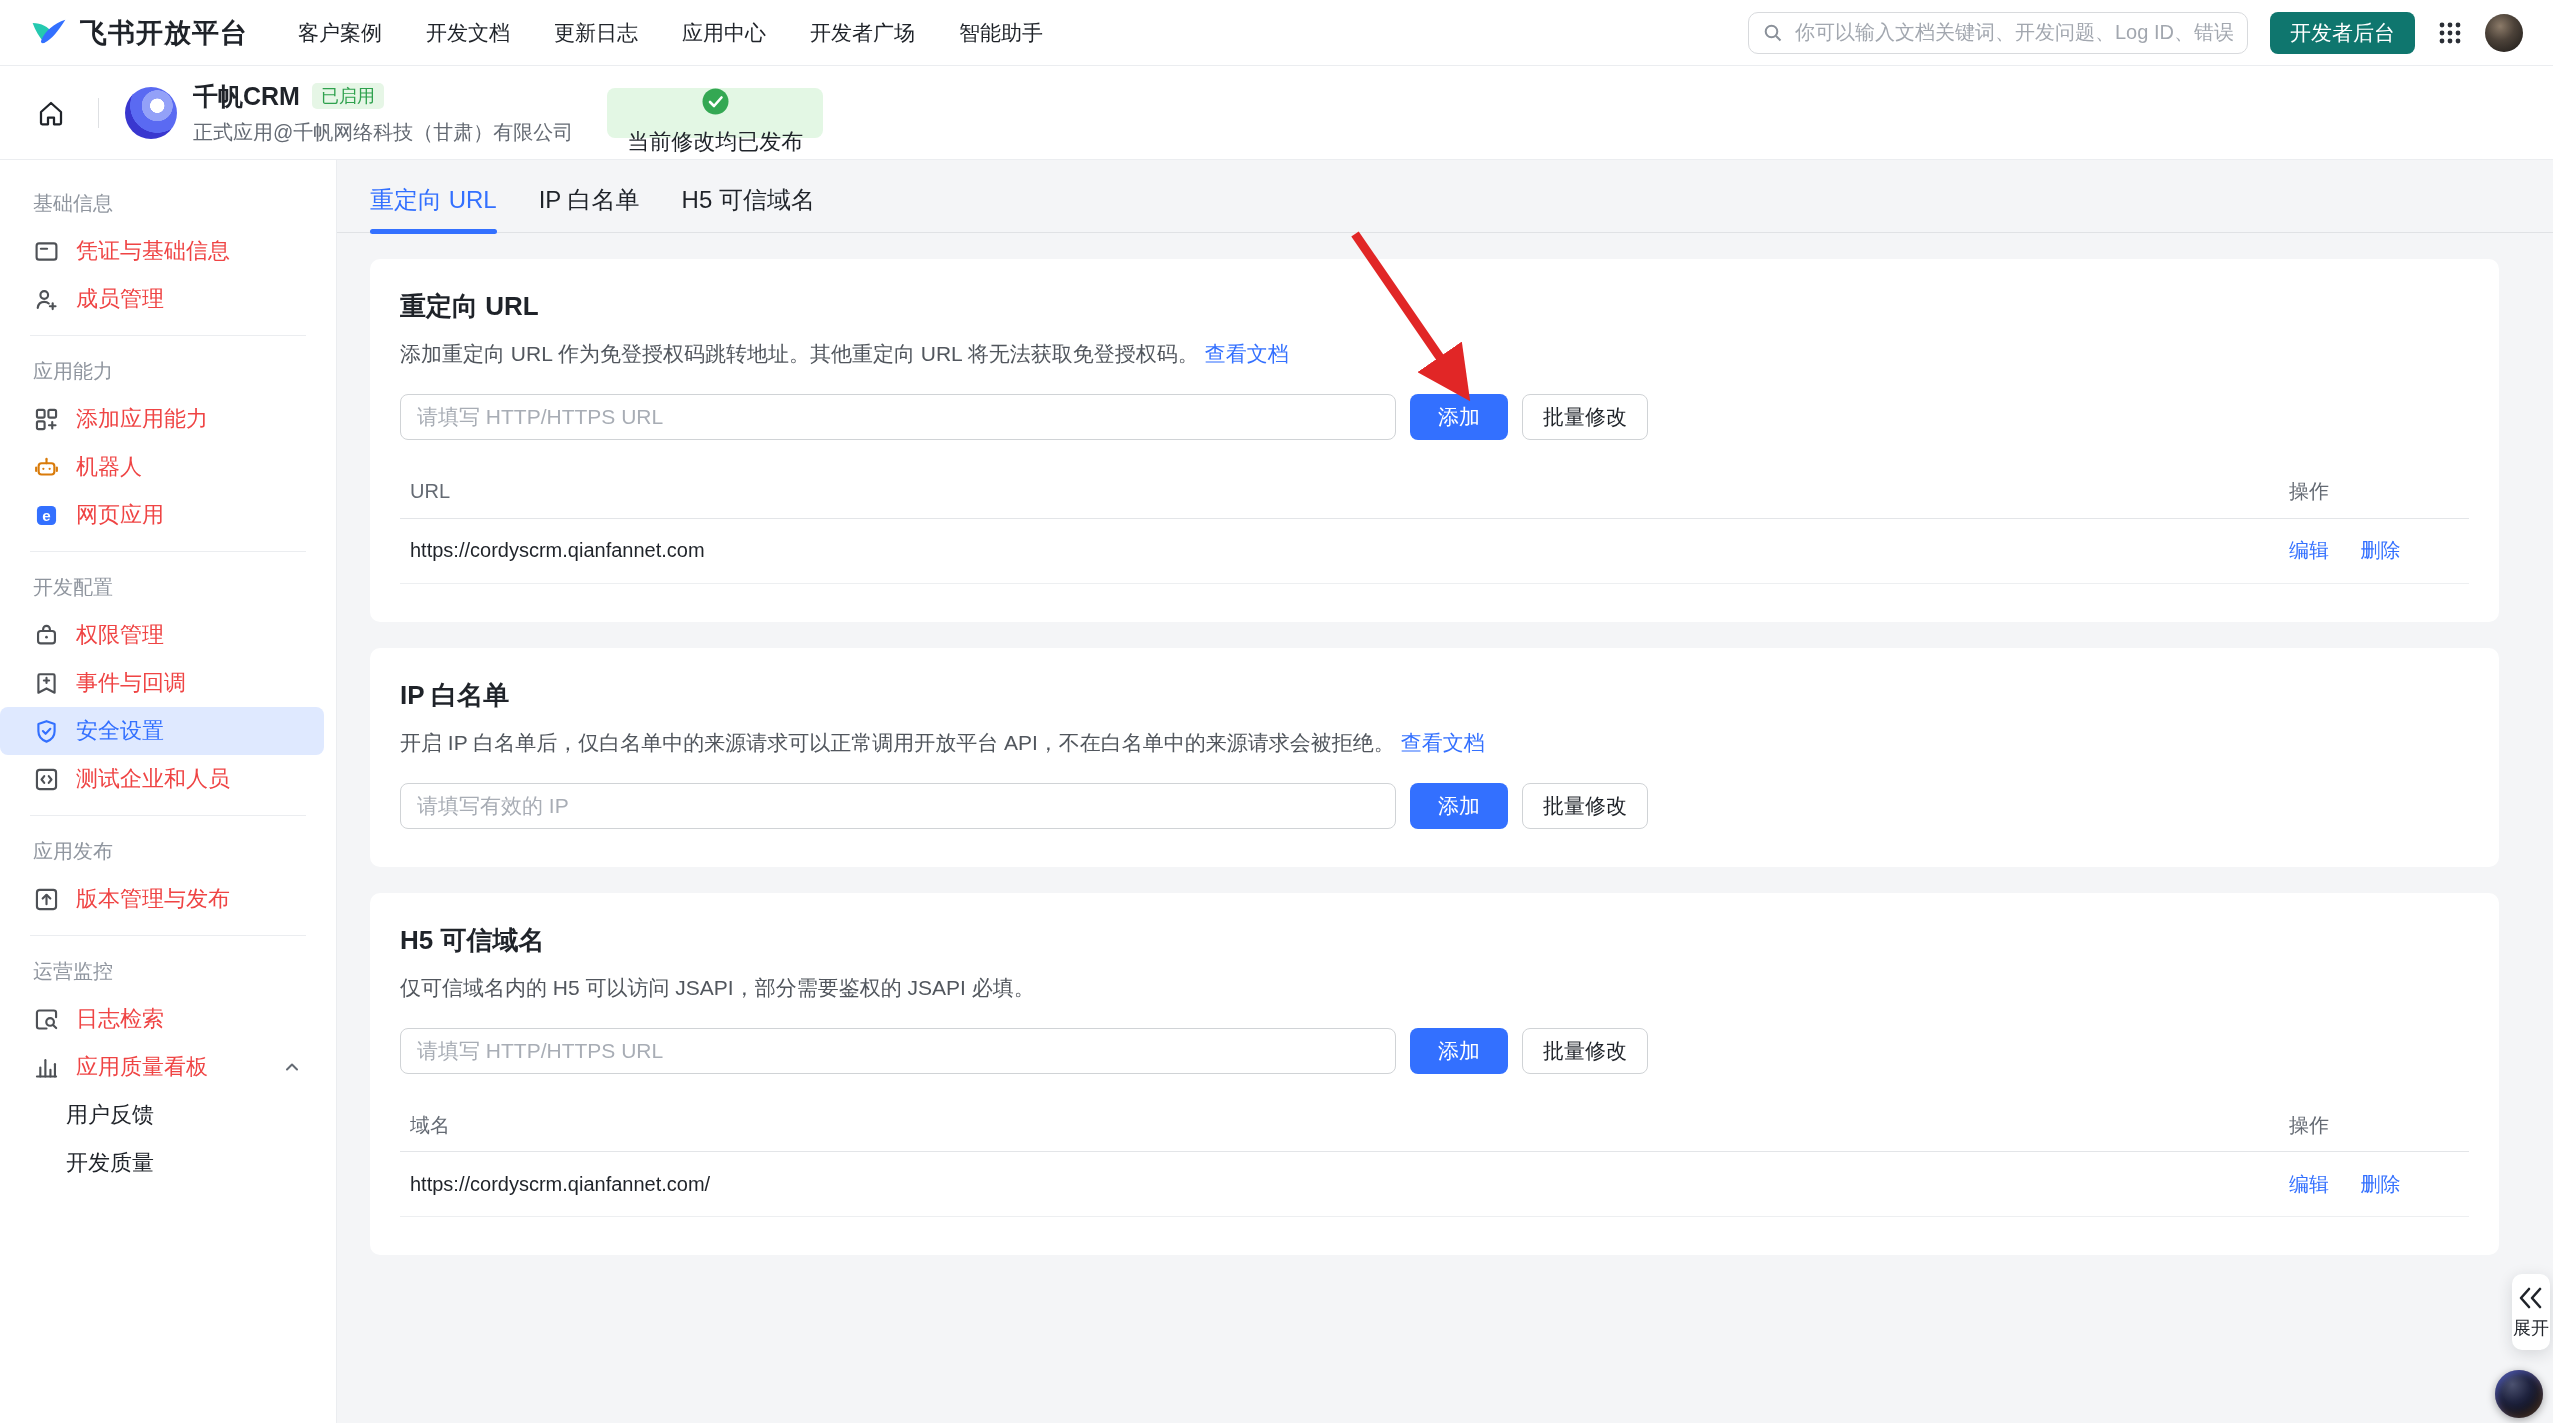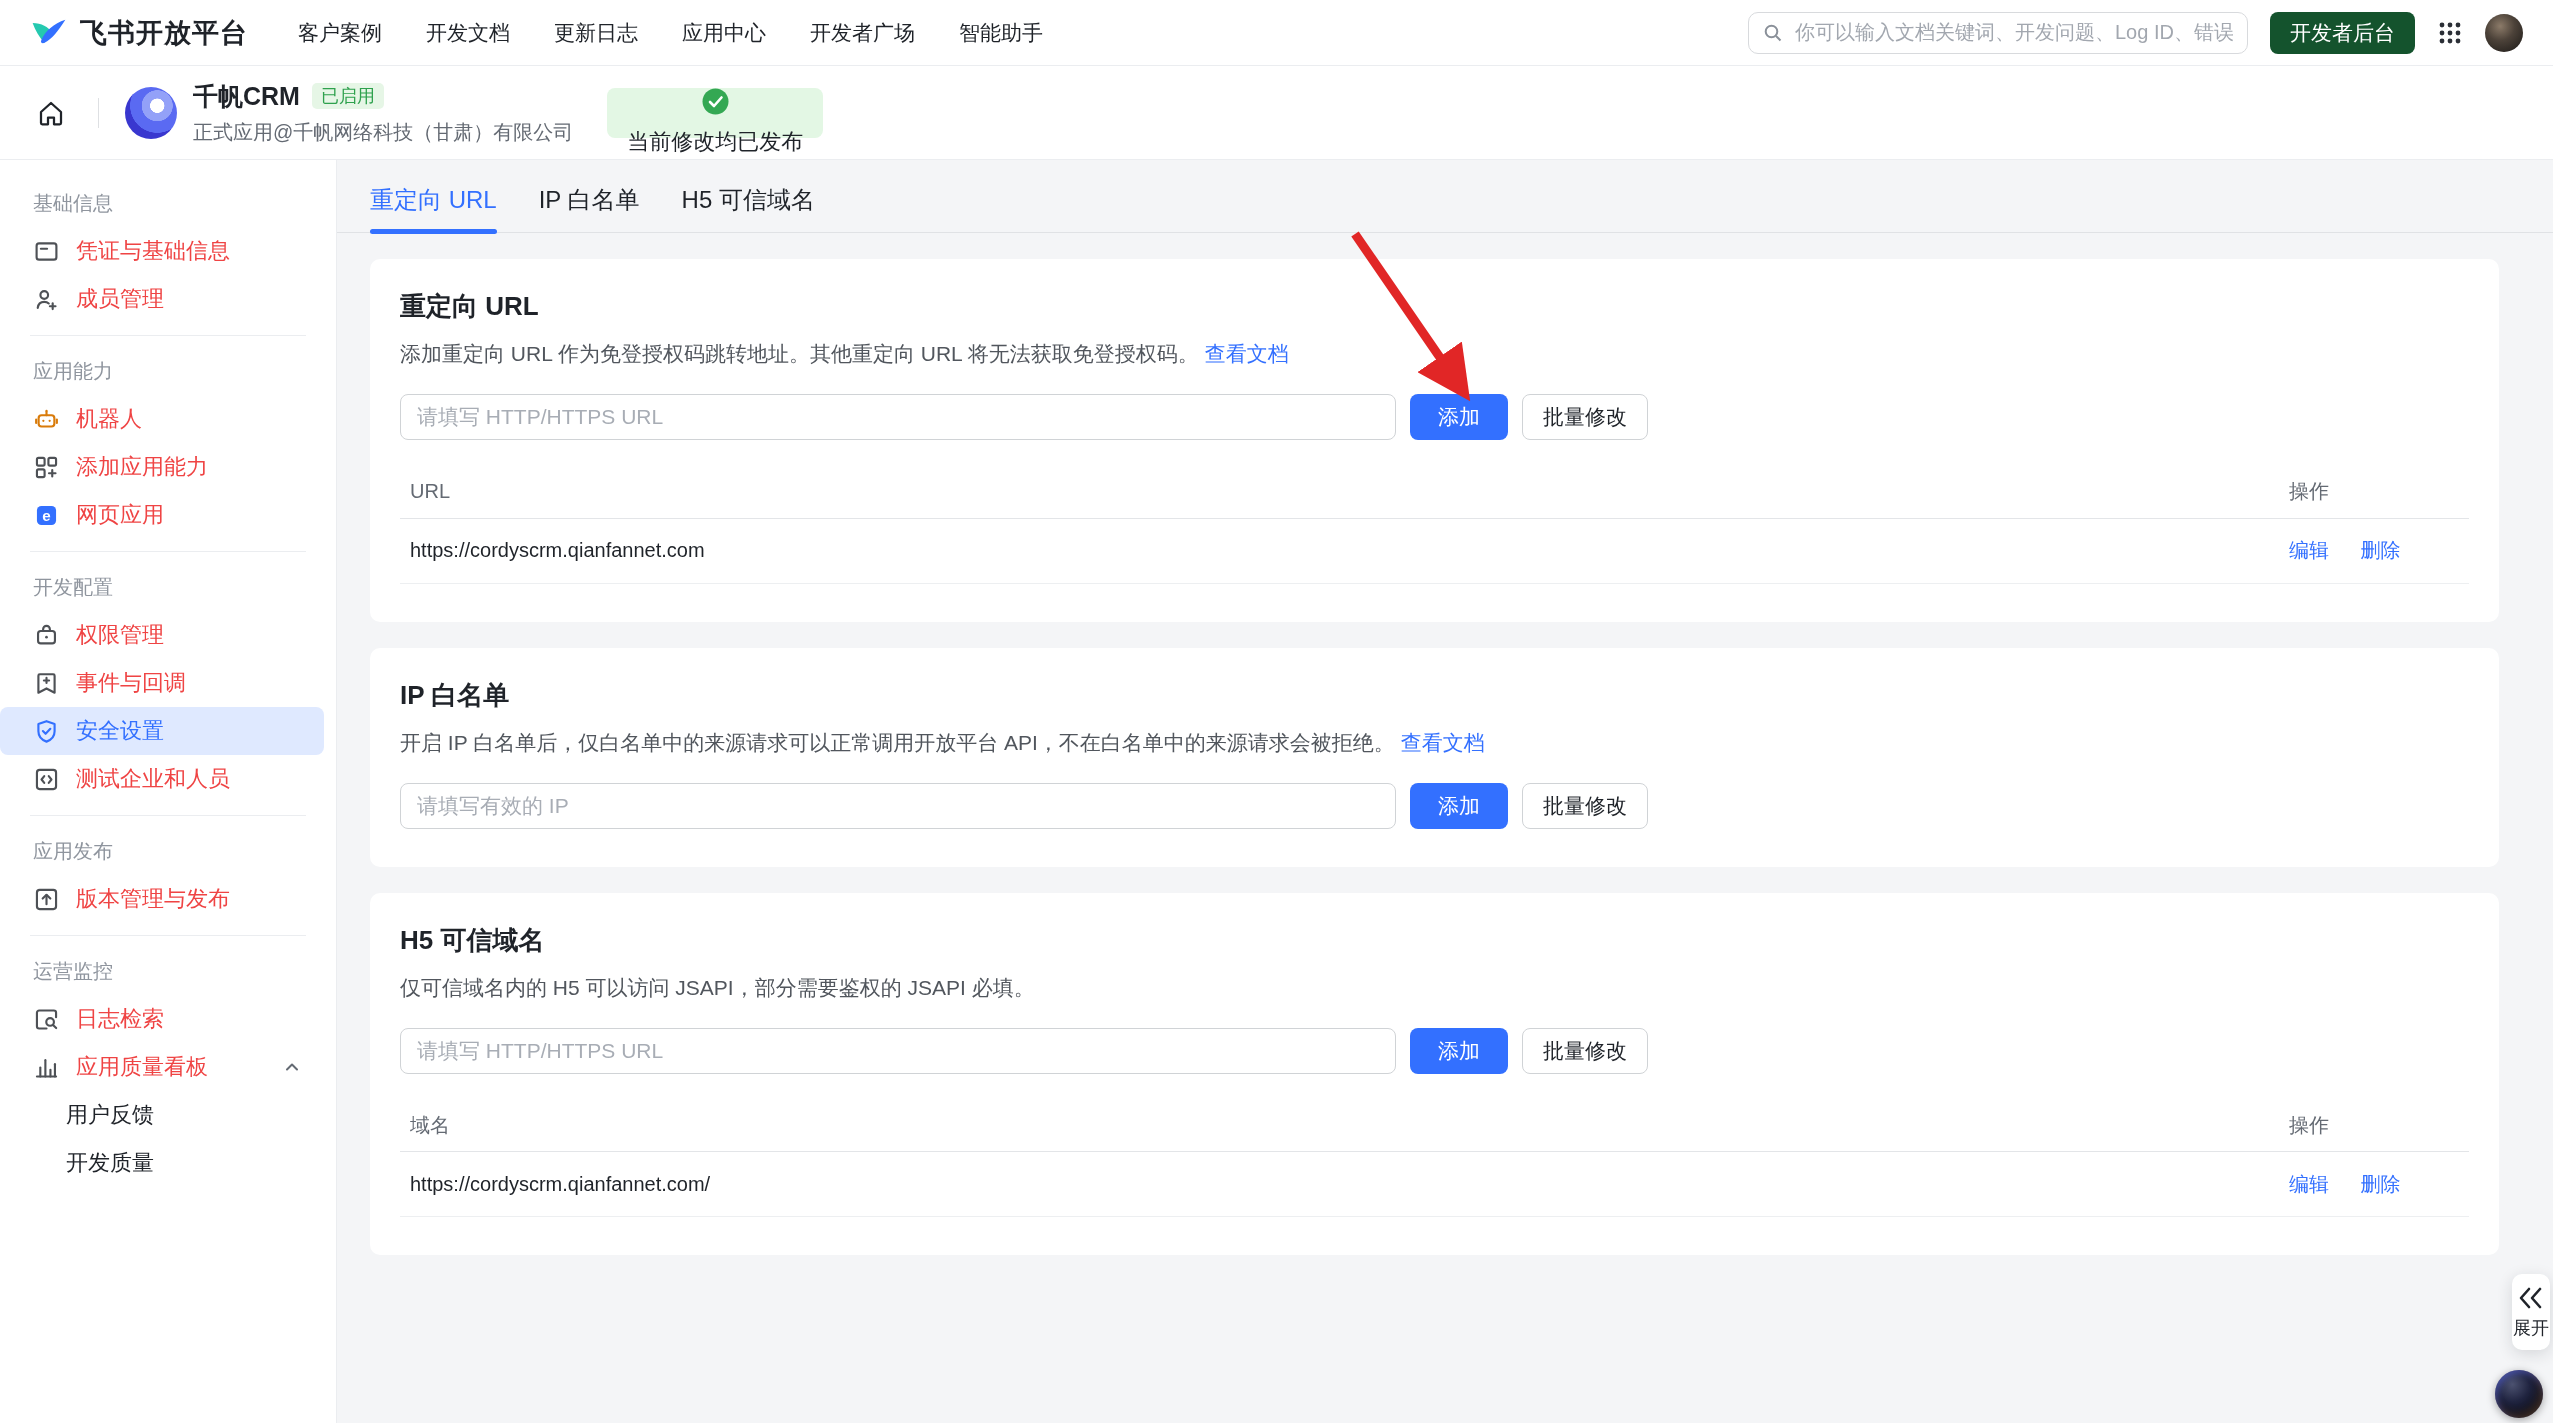--- a/index.html
+++ b/index.html
@@ -22,21 +22,21 @@
   .nav-right{ margin-left:auto; display:flex; align-items:center; gap:22px; }
   .search-wrap{ position:relative; }
   .search-wrap .mag{ position:absolute; left:14px; top:10px; }
   .search-input{
     width:500px; height:42px; border:1px solid #d8dadd; border-radius:10px;
     padding:0 14px 0 46px; font-size:20px; color:#1f2329; background:#fff; outline:none;
     font-family:inherit;
   }
   .search-input::placeholder{ color:#a2a7af; }
   .btn-console{
-    height:42px; padding:0 20px; background:#14532d; color:#fff; border:none;
+    height:42px; padding:0 20px; background:#0f766e; color:#fff; border:none;
     border-radius:8px; font-size:21px; cursor:pointer; font-family:inherit; white-space:nowrap;
   }
   .grid-icon{ cursor:pointer; }
   .avatar{
     width:38px; height:38px; border-radius:50%; cursor:pointer;
     background:radial-gradient(circle at 40% 32%, #8c7b69 0%, #4c4239 42%, #191715 100%);
   }
 
   
   .app-header{
@@ -240,43 +240,43 @@
         </svg>
       </span>
       <span>成员管理</span>
     </div>
 
     <div class="side-divider"></div>
 
     <div class="side-label">应用能力</div>
     <div class="side-item">
       <span>
+        <svg width="27" height="27" viewBox="0 0 24 24" fill="none" stroke="#4e5156" stroke-width="1.9" stroke-linecap="round">
+          <rect x="3.5" y="3.5" width="6.8" height="6.8" rx="1.4"></rect>
+            <rect x="13.7" y="3.5" width="6.8" height="6.8" rx="1.4"></rect>
+          <rect x="3.5" y="13.7" width="6.8" height="6.8" rx="1.4"></rect>
+          <line x1="17.1" y1="14.2" x2="17.1" y2="20"></line>
+            <line x1="14.2" y1="17.1" x2="20" y2="17.1"></line>
+        </svg>
+      </span>
+      <span>添加应用能力</span>
+    </div>
+    <div class="side-item">
+      <span>
         <svg width="27" height="27" viewBox="0 0 24 24" fill="none" stroke="#d97b0a" stroke-width="1.9" stroke-linecap="round">
           <rect x="5" y="8.2" width="14" height="10" rx="2.6"></rect>
           <line x1="12" y1="5" x2="12" y2="8.2"></line>
             <circle cx="12" cy="4.4" r="1" fill="#d97b0a" stroke="none"></circle>
           <circle cx="9.2" cy="13.2" r="1" fill="#d97b0a" stroke="none"></circle>
             <circle cx="14.8" cy="13.2" r="1" fill="#d97b0a" stroke="none"></circle>
           <line x1="2.8" y1="12" x2="2.8" y2="15"></line>
             <line x1="21.2" y1="12" x2="21.2" y2="15"></line>
         </svg>
       </span>
       <span>机器人</span>
-    </div>
-    <div class="side-item">
-      <span>
-        <svg width="27" height="27" viewBox="0 0 24 24" fill="none" stroke="#4e5156" stroke-width="1.9" stroke-linecap="round">
-          <rect x="3.5" y="3.5" width="6.8" height="6.8" rx="1.4"></rect>
-            <rect x="13.7" y="3.5" width="6.8" height="6.8" rx="1.4"></rect>
-          <rect x="3.5" y="13.7" width="6.8" height="6.8" rx="1.4"></rect>
-          <line x1="17.1" y1="14.2" x2="17.1" y2="20"></line>
-            <line x1="14.2" y1="17.1" x2="20" y2="17.1"></line>
-        </svg>
-      </span>
-      <span>添加应用能力</span>
     </div>
     <div class="side-item">
       <span>
         <svg width="27" height="27" viewBox="0 0 24 24">
           <rect x="3.5" y="3.5" width="17" height="17" rx="4" fill="#3370ff"></rect>
           <text x="12" y="16.8" text-anchor="middle" font-size="13.5" font-weight="bold" fill="#fff" font-family="inherit">e</text>
         </svg>
       </span>
       <span>网页应用</span>
     </div>

